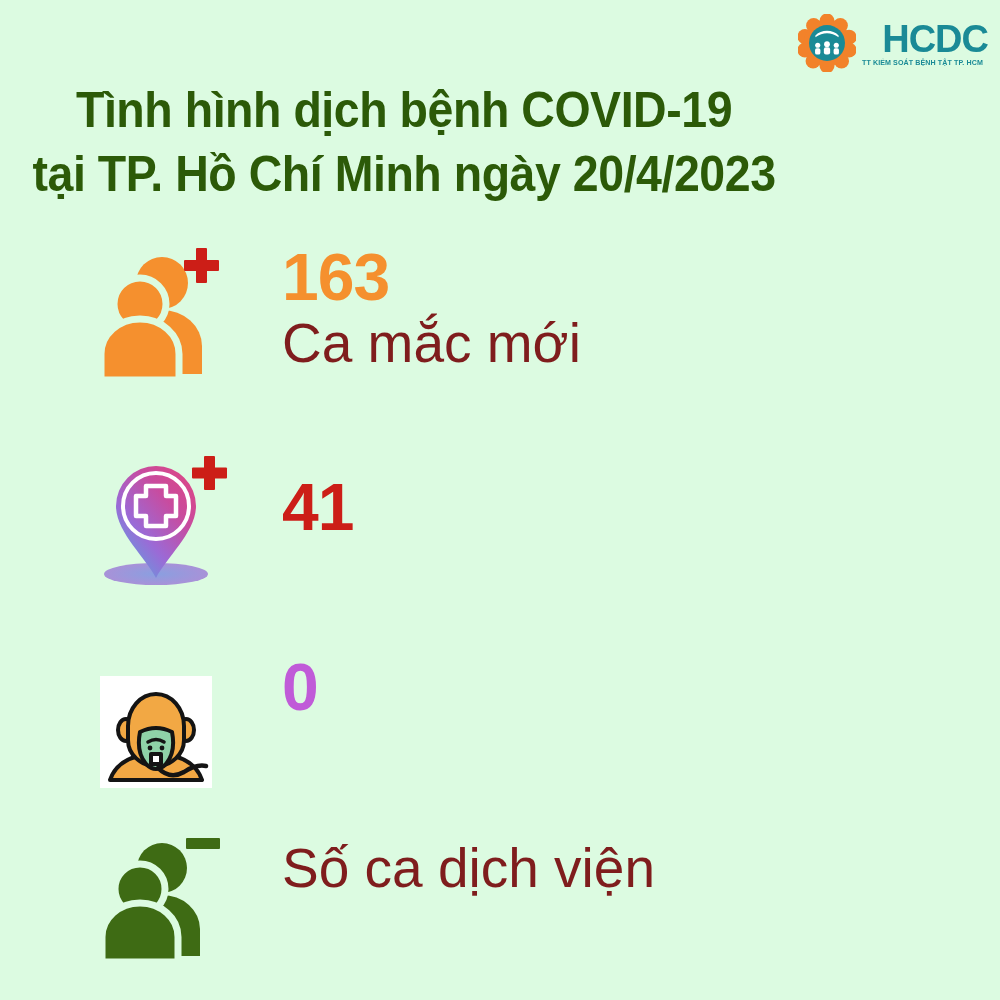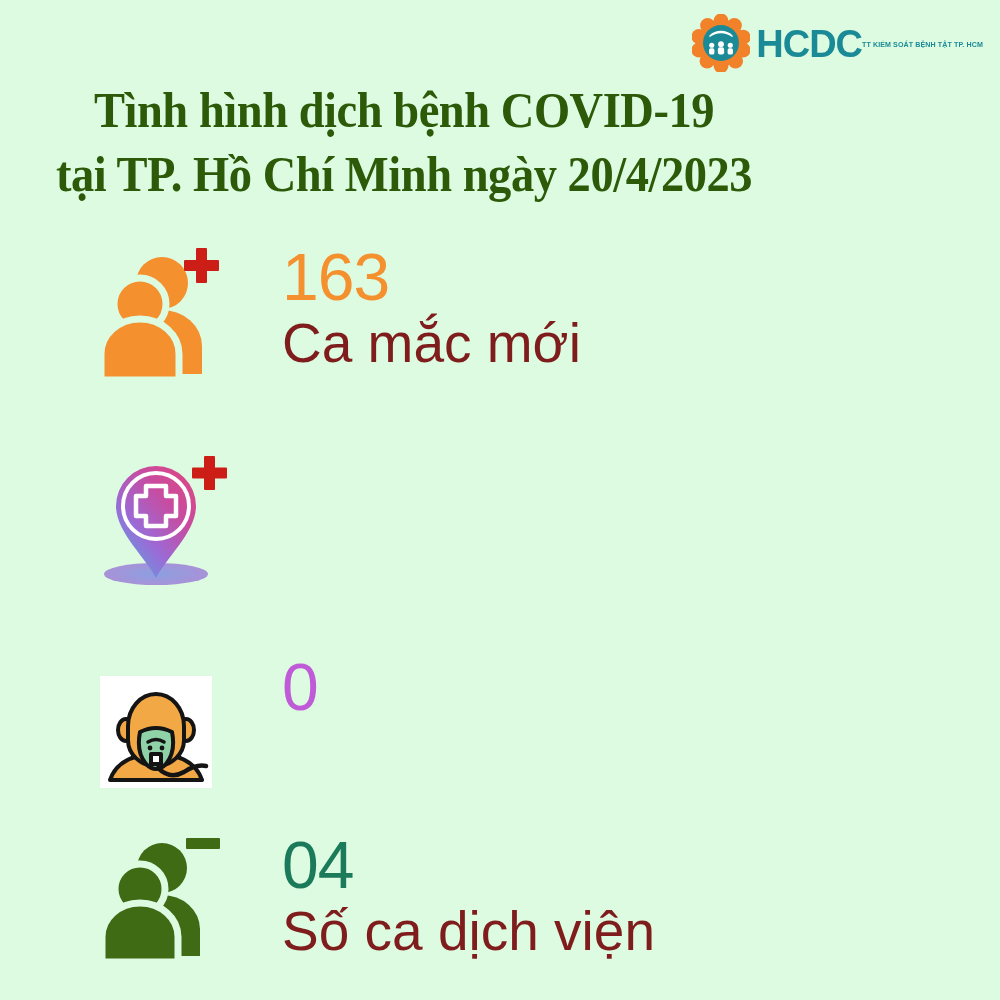--- a/index.html
+++ b/index.html
@@ -26,22 +26,22 @@
   }
   .logo-badge {
     width: 58px;
     height: 58px;
     position: relative;
     flex: 0 0 auto;
   }
   .logo-badge svg { display: block; }
   .logo-text-block {
     display: flex;
-    flex-direction: row;
-    align-items: center;
+    flex-direction: column;
+    align-items: flex-end;
     line-height: 1;
     padding-top: 2px;
   }
   .logo-hcdc {
     font-family: "Liberation Sans", sans-serif;
     font-weight: bold;
     font-size: 38px;
     letter-spacing: -1px;
     color: #1a8a96;
     line-height: 0.95;
@@ -59,21 +59,21 @@
   }
 
   
   .title {
     position: absolute;
     top: 78px;
     left: 0;
     width: 808px;
     text-align: center;
     color: #2c5a08;
-    font-family: Liberation Serif, serif;
+    font-family: Liberation Sans, sans-serif;
     font-weight: bold;
     font-size: 50px;
     line-height: 1.28;
     letter-spacing: -0.5px;
   }
   .title-line {
     display: block;
     transform: scaleX(0.93);
   }
 
@@ -98,21 +98,21 @@
     align-items: flex-start;
     justify-content: flex-start;
     padding-top: 8px;
   }
   .stat-text {
     padding-left: 42px;
     padding-top: 8px;
   }
   .stat-number {
     font-family: "Liberation Sans", sans-serif;
-    font-weight: normal;
+    font-weight: bold;
     font-size: 66px;
     line-height: 0.95;
     letter-spacing: -1px;
   }
   .stat-label {
     font-family: "Liberation Sans", sans-serif;
     font-weight: normal;
     font-size: 55px;
     line-height: 1.12;
     color: #7f1d1d;
@@ -222,20 +222,21 @@
         <path d="M56 14 a40 40 0 0 1 40 40 c0 26 -30 52 -40 72 c-10 -20 -40 -46 -40 -72 a40 40 0 0 1 40 -40 z" fill="url(#pinGrad)"></path>
         <circle cx="56" cy="54" r="33" fill="none" stroke="#ffffff" stroke-width="4"></circle>
         <path d="M46 34 h20 v10 h10 v20 h-10 v10 h-20 v-10 h-10 v-20 h10 z" fill="none" stroke="#ffffff" stroke-width="4.5" stroke-linejoin="round"></path>
         <g fill="#cc1e17">
           <rect x="104" y="4" width="11" height="34" rx="1"></rect>
           <rect x="92" y="15.5" width="35" height="11" rx="1"></rect>
         </g>
       </svg>
     </div>
     <div class="stat-text">
+      <div class="stat-number" style="color:#cc1e17">41</div>
     </div>
   </div>
 
   <div class="stat-row row-vent">
     <div class="stat-icon">
       <svg class="icon-svg" width="112" height="112" viewBox="0 0 112 112" aria-hidden="true">
         <rect x="0" y="0" width="112" height="112" fill="#ffffff"></rect>
         <g stroke="#141414" stroke-width="4" stroke-linejoin="round" stroke-linecap="round">
 
           <path d="M10 104 q6 -18 28 -24 h36 q22 6 28 24 z" fill="#f2a844"></path>
@@ -272,18 +273,17 @@
           <path d="M24 122 v-27 a38 34 0 0 1 76 0 v27 z"></path>
         </g>
         <g fill="#3e6b14" stroke="#dcfbe1" stroke-width="7">
           <circle cx="40" cy="55" r="25"></circle>
           <path d="M2 128 v-25 a38 34 0 0 1 76 0 v25 z"></path>
         </g>
         <rect x="86" y="4" width="34" height="11" rx="1" fill="#3e6b14"></rect>
       </svg>
     </div>
     <div class="stat-text">
-      <div class="stat-number" style="color:#1b7a5a">04</div>
       <div class="stat-label">Số ca dịch viện</div>
     </div>
   </div>
 
 </div>
 
 </body></html>

